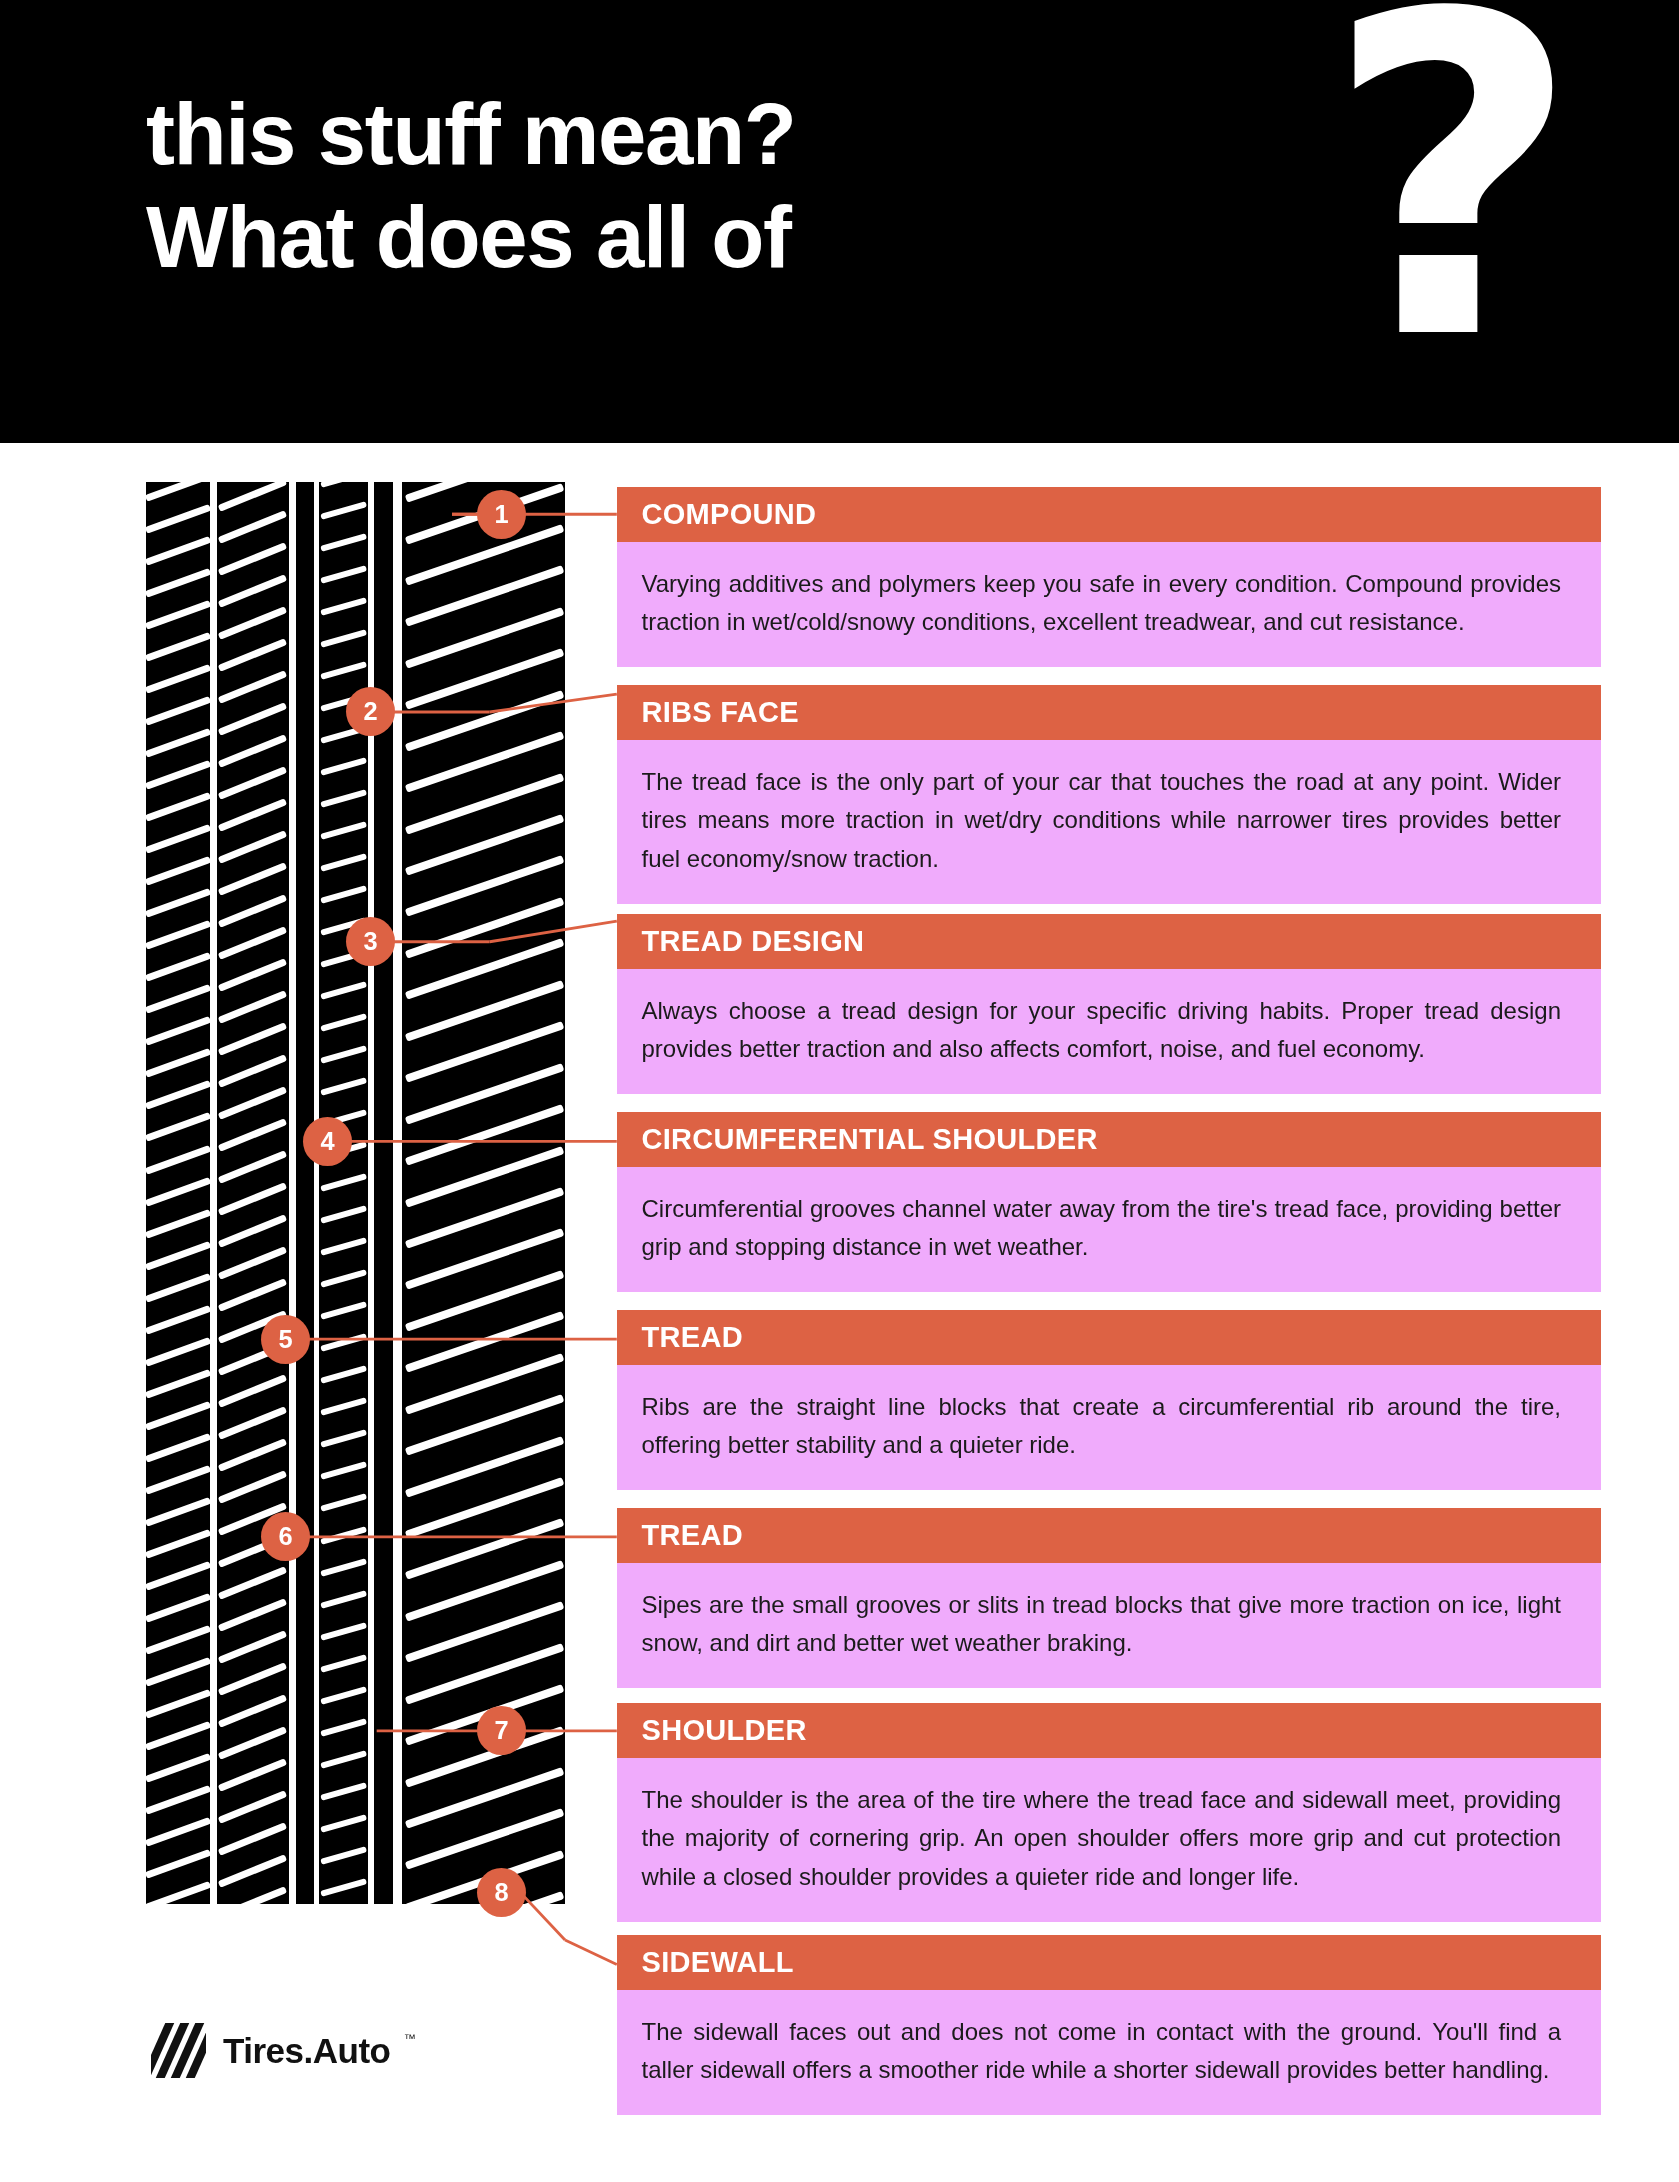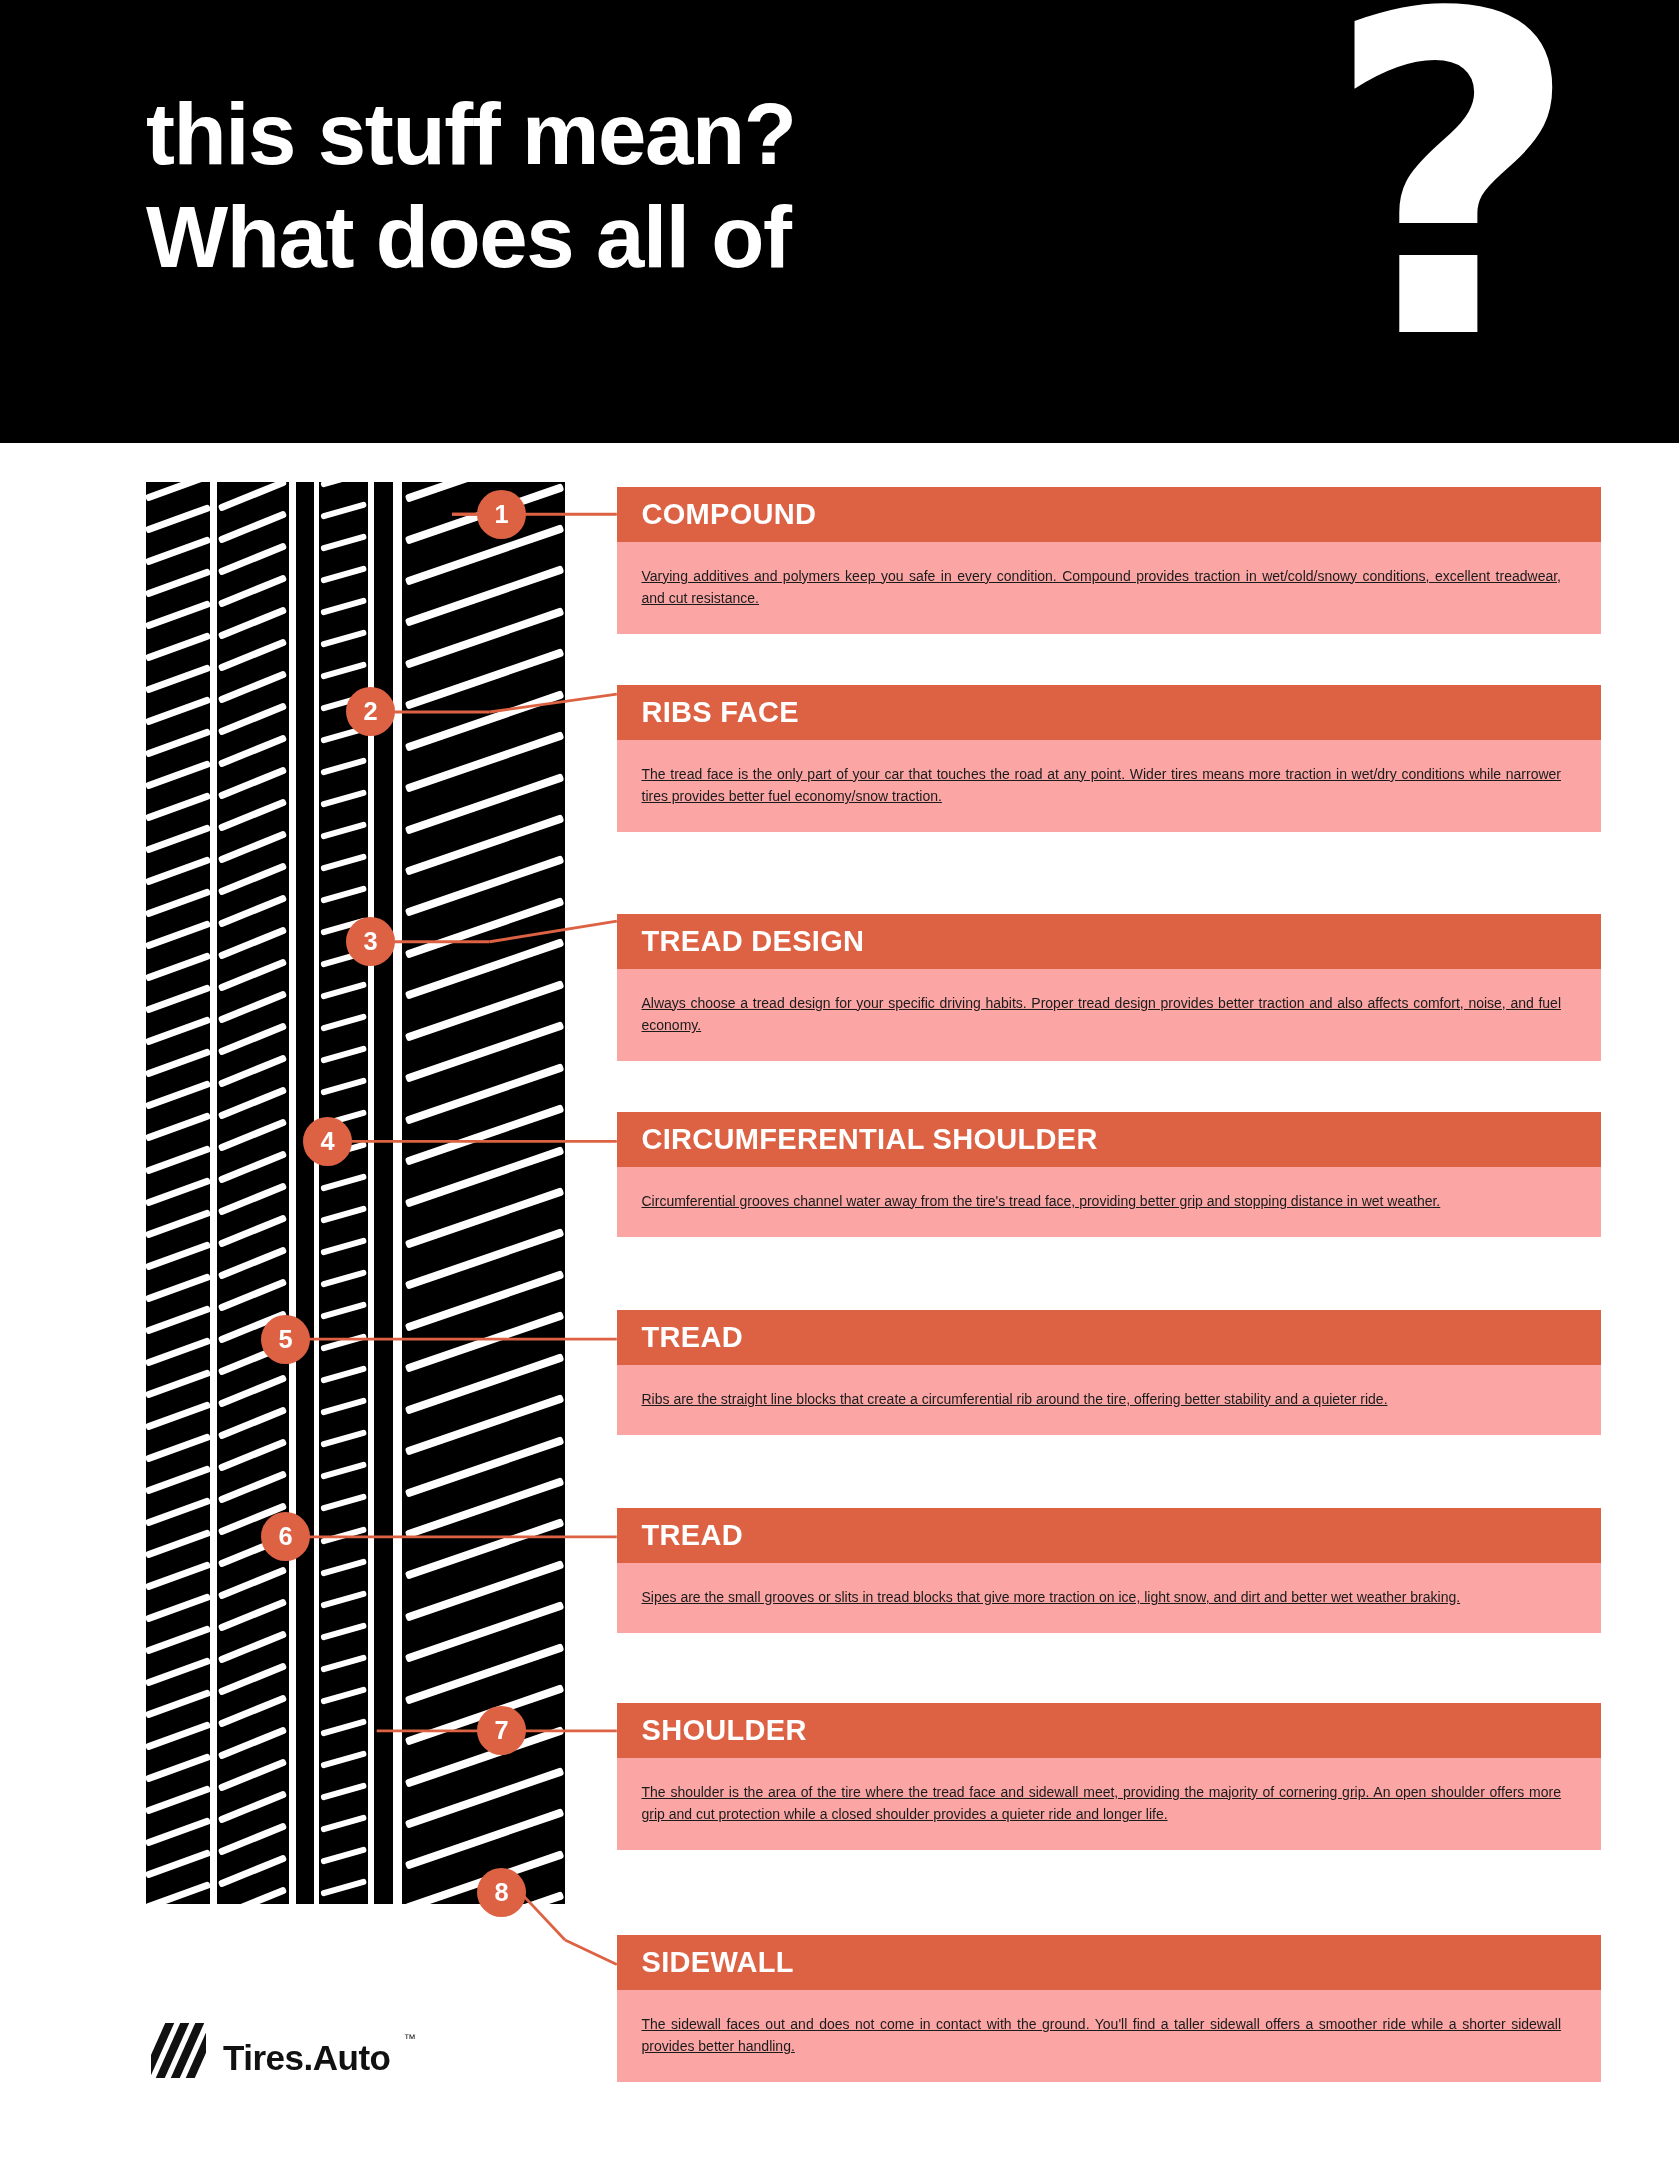--- a/index.html
+++ b/index.html
@@ -105,36 +105,35 @@
     color: #ffffff;
     height: 55px;
     display: flex;
     align-items: center;
     padding-left: 24.5px;
     font-size: 29px;
     font-weight: bold;
     letter-spacing: 0.3px;
   }
   .item-body {
-    background: #fca5a5;
+    background: #f0abfc;
     color: #1b1b1b;
     padding: 22.6px 40px 24.5px 24.5px;
-    font-size: 14px;
+    font-size: 24px;
     line-height: 1.62;
     text-align: justify;
-    text-decoration: underline;
   }
 
   
   #logo {
     position: absolute;
     left: 151px;
     top: 2023px;
     display: flex;
-    align-items: flex-end;
+    align-items: center;
     gap: 17px;
   }
   #logo-mark {
     width: 55px; height: 55px;
     position: relative;
     overflow: hidden;
   }
   .lm-bar {
     position: absolute;
     width: 9.4px; height: 75px;

